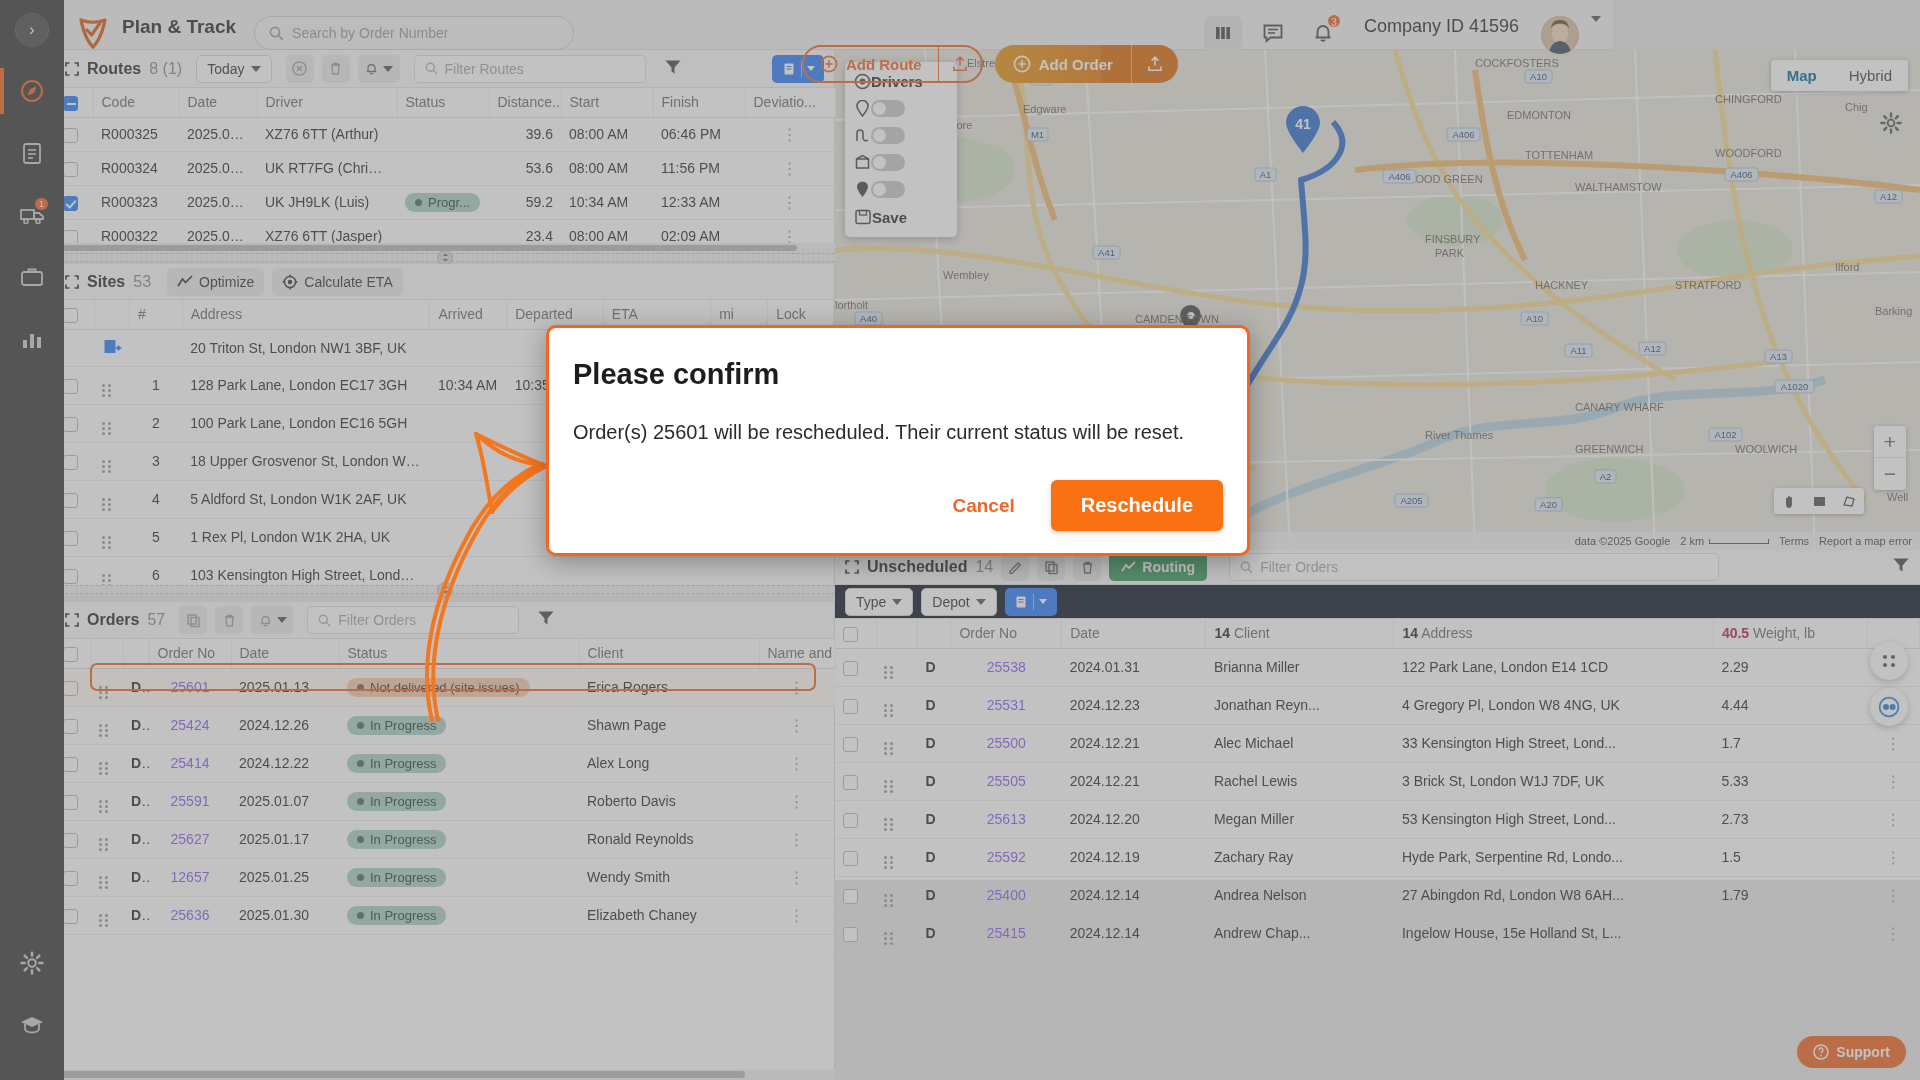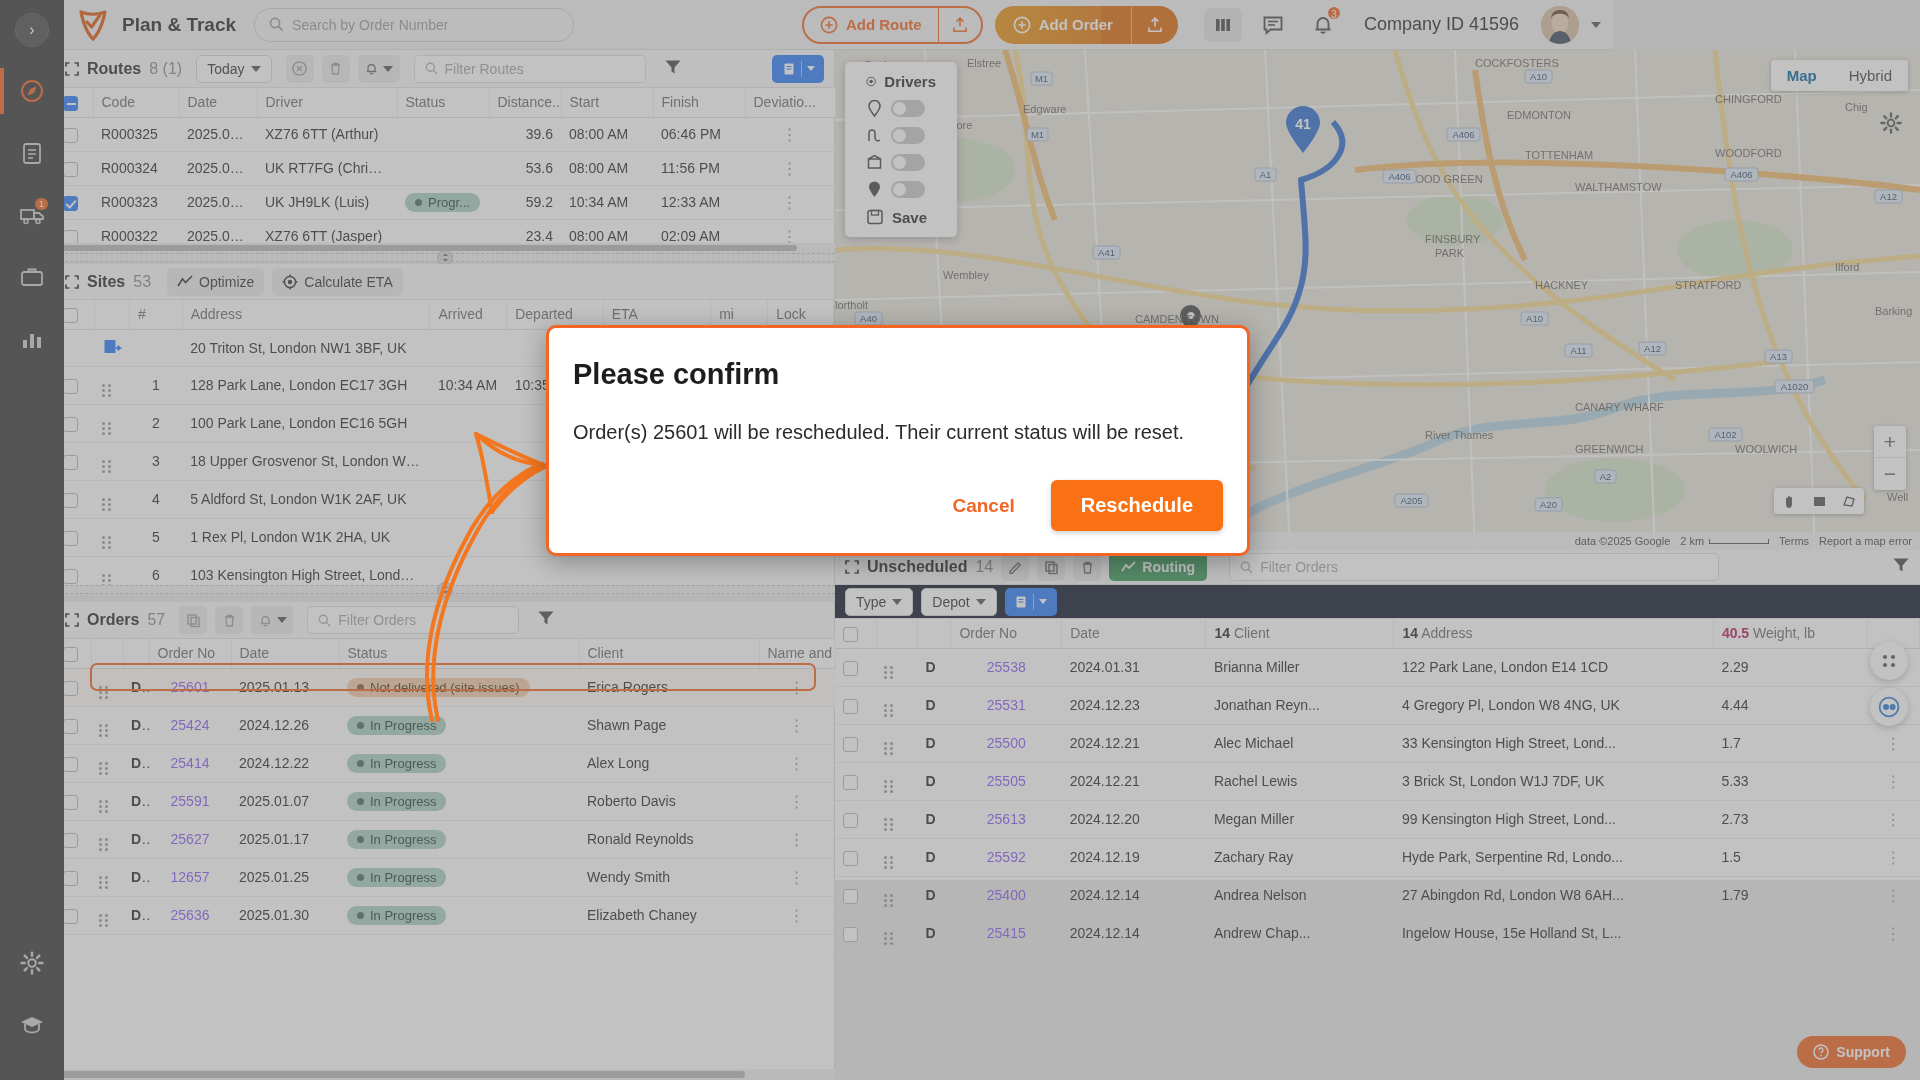--- a/index.html
+++ b/index.html
@@ -35,33 +35,33 @@
   .rail-ico { width: 26px; height: 26px; display: block; }
   .rail-badge {
     position: absolute; top: 14px; right: 16px; background: #f26522; color: #fff;
     font-size: 9px; border-radius: 8px; padding: 0 4px; line-height: 12px; min-width: 12px; text-align: center;
   }
   .rail-spacer { flex: 1; }
 
   
   .topbar {
     position: absolute; left: 64px; top: 0; width: 1549px; height: 50px;
-    background: #f2f2f2; display: flex; align-items: center; gap: 12px; padding: 8px 12px;
+    background: #f2f2f2; display: flex; align-items: flex-start; gap: 12px; padding: 16px 12px;
     border-bottom: 1px solid #dcdcdc; z-index: 6;
   }
   .brand-logo { width: 34px; height: 34px; }
   .brand-title { font-size: 19px; font-weight: bold; color: #2b2b2b; margin-right: 6px; }
   .searchbox {
     width: 320px; height: 34px; border: 1px solid #d0d0d0; border-radius: 18px;
     background: #f5f5f5; display: flex; align-items: center; gap: 8px; padding: 0 14px;
     font-size: 14px; color: #9a9a9a;
   }
   .spacer { flex: 1; }
   .btn-split {
-    display: flex; align-items: center; height: 38px; border-radius: 20px; overflow: hidden;
+    display: flex; align-items: center; height: 38px; border-radius: 20px; overflow: hidden; margin-top: 29px;
   }
   .btn-outline { border: 2px solid #f26522; color: #f26522; background: transparent; }
   .btn-outline .seg1 { display: flex; align-items: center; gap: 8px; padding: 0 16px; height: 100%;
     font-size: 15px; font-weight: bold; border-right: 1.5px solid #f26522; }
   .btn-outline .seg2 { display: flex; align-items: center; justify-content: center; width: 42px; height: 100%; }
   .btn-solid { background: linear-gradient(90deg,#e99514 0%, #e37a11 58%, #dd6a0c 58%, #dd6a0c 100%); color: #fff; }
   .btn-solid .seg1 { display: flex; align-items: center; gap: 8px; padding: 0 18px; height: 100%;
     font-size: 15px; font-weight: bold; border-right: 1.5px solid rgba(255,255,255,.45); }
   .btn-solid .seg2 { display: flex; align-items: center; justify-content: center; width: 46px; height: 100%; }
   .icon-btn { width: 38px; height: 34px; display: flex; align-items: center; justify-content: center; border-radius: 6px; }
@@ -182,21 +182,21 @@
   .map-attrib {
     position: absolute; left: 0; right: 0; bottom: 0; height: 18px; background: rgba(245,245,245,.88);
     display: flex; align-items: center; gap: 10px; padding: 0 8px; font-size: 11px; color: #4a4a4a;
   }
   .scalebar { display: flex; align-items: center; gap: 5px; }
   .scalebar .bar { width: 60px; height: 5px; border: 1px solid #555; border-top: none; }
   .drivers-pop {
     position: absolute; left: 10px; top: 12px; width: 112px; background: #fff; border-radius: 5px;
     box-shadow: 0 2px 8px rgba(0,0,0,.28); padding: 6px 0;
   }
-  .dp-row { display: flex; align-items: center; gap: 8px; padding: 5px 21px; }
+  .dp-row { display: flex; align-items: center; gap: 0; padding: 5px 9px; }
   .dp-row .lbl { font-size: 15px; font-weight: bold; color: #2b2b2b; }
   .toggle { width: 34px; height: 17px; border-radius: 9px; background: #c9c9c9; position: relative; }
   .toggle::after { content:""; position:absolute; left:2px; top:2px; width:13px; height:13px; border-radius:50%; background:#fff; }
   .map-hand {
     position: absolute; right: 56px; bottom: 36px; display: flex; background: #fff;
     border-radius: 3px; box-shadow: 0 1px 4px rgba(0,0,0,.3); overflow: hidden;
   }
   .map-hand div { width: 30px; height: 26px; display:flex; align-items:center; justify-content:center; }
   .fab {
     position: absolute; right: 12px; width: 38px; height: 38px; border-radius: 50%;
@@ -680,21 +680,21 @@
                 <i></i>
                 <i></i>
                 <i></i>
                 <i></i>
                 <i></i>
               </span></td>
             <td><span style="font-weight:bold;">D</span></td>
             <td class="ctr"><span class="link">25613</span></td>
             <td>2024.12.20</td>
             <td>Megan Miller</td>
-            <td>99 Kensington High Street, Lond...</td>
+            <td>53 Kensington High Street, Lond...</td>
             <td>2.73</td>
             <td class="ctr"><span class="rowmenu">⋮</span></td>
           </tr>
           <tr>
             <td><span class="cb"></span></td>
             <td><span class="dots">
                 <i></i>
                 <i></i>
                 <i></i>
                 <i></i>

